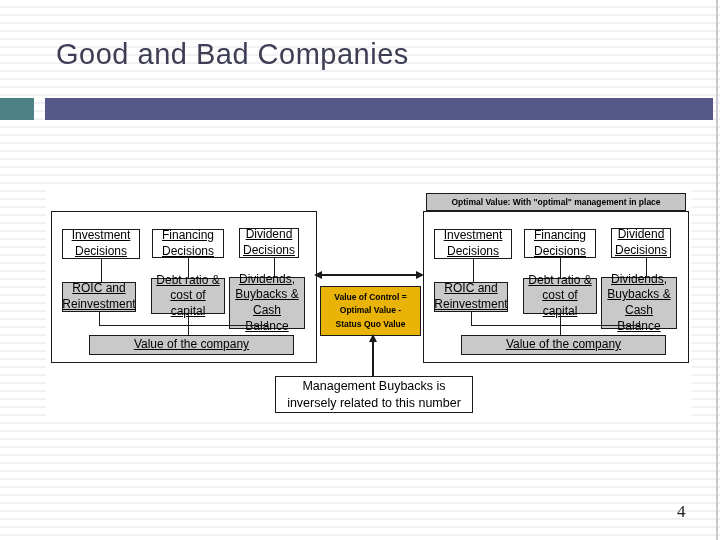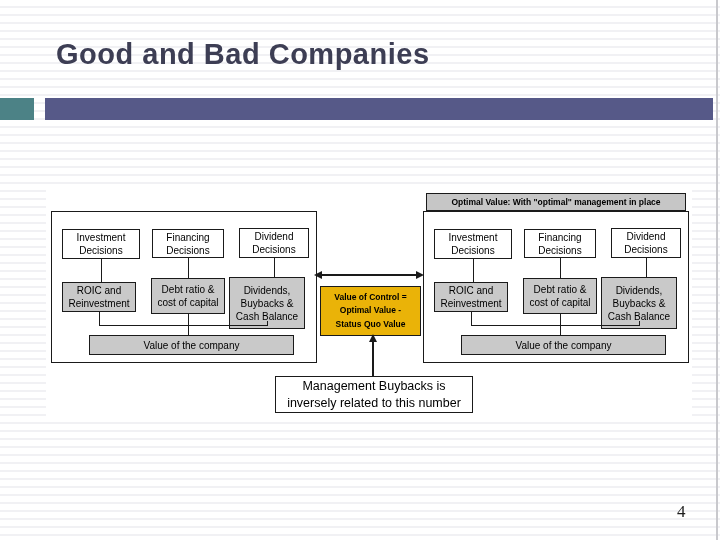--- a/index.html
+++ b/index.html
@@ -7,21 +7,21 @@
     width: 720px; height: 540px; position: relative; overflow: hidden;
     font-family: "Liberation Sans", sans-serif;
     background: repeating-linear-gradient(to bottom, #ffffff 0px, #ffffff 6px, #f1f1f4 6px, #f1f1f4 8px);
   }
   .slide-right-edge {
     position: absolute; top: 0; right: 2px; width: 2px; height: 540px;
     background: #c9c9cd;
   }
   .slide-title {
     position: absolute; left: 56px; top: 38px;
-    font-size: 29px; letter-spacing: 0.5px; color: #3d3e54; font-weight: 700;
+    font-size: 29px; letter-spacing: 0.5px; color: #3d3e54; font-weight: 400;
   }
   .accent-teal {
     position: absolute; left: 0; top: 98px; width: 34px; height: 22px; background: #4c8286;
   }
   .accent-purple {
     position: absolute; left: 45px; top: 98px; width: 668px; height: 22px; background: #565988;
   }
   .diagram-backdrop {
     position: absolute; left: 46px; top: 186px; width: 646px; height: 233px; background: #ffffff;
   }
@@ -34,29 +34,30 @@
   .panel.right { left: 423px; top: 211px; }
   .panel-header {
     position: absolute; left: 2px; top: -19px; width: 258px; height: 16px;
     background: #c6c6c6; border: 1.2px solid #1a1a1a;
     font-size: 8.5px; font-weight: bold; color: #000;
     display: flex; align-items: center; justify-content: center; white-space: nowrap;
   }
   .dbox {
     position: absolute; box-sizing: border-box;
     border: 1px solid #1a1a1a; color: #000;
-    font-size: 10px; line-height: 1.3; text-align: center;
+    font-size: 12px; line-height: 1.3; text-align: center;
     display: flex; align-items: center; justify-content: center;
     padding: 1px 4px;
+    text-decoration: underline;
   }
   .dbox.white { background: #ffffff; }
   .dbox.gray  { background: #c9c9c9; }
   .b-investment { left: 10px;  top: 17px; width: 78px; height: 30px; }
   .b-financing  { left: 100px; top: 17px; width: 72px; height: 29px; }
-  .b-dividend   { left: 187px; top: 16px; width: 70px; height: 30px; }
+  .b-dividend   { left: 187px; top: 16px; width: 60px; height: 30px; }
   .b-roic       { left: 10px;  top: 70px; width: 74px; height: 30px; }
   .b-debt       { left: 99px;  top: 66px; width: 74px; height: 36px; }
   .b-divcash    { left: 177px; top: 65px; width: 76px; height: 52px; }
   .b-value      { left: 37px;  top: 123px; width: 205px; height: 20px; }
   
   .cline { position: absolute; background: #1a1a1a; }
   .v1 { left: 48.5px;  top: 47px;  width: 1.4px; height: 23px; }
   .v2 { left: 135.5px; top: 46px;  width: 1.4px; height: 20px; }
   .v3 { left: 222px;   top: 46px;  width: 1.4px; height: 19px; }
   .v4 { left: 46.5px;  top: 100px; width: 1.4px; height: 14px; }

